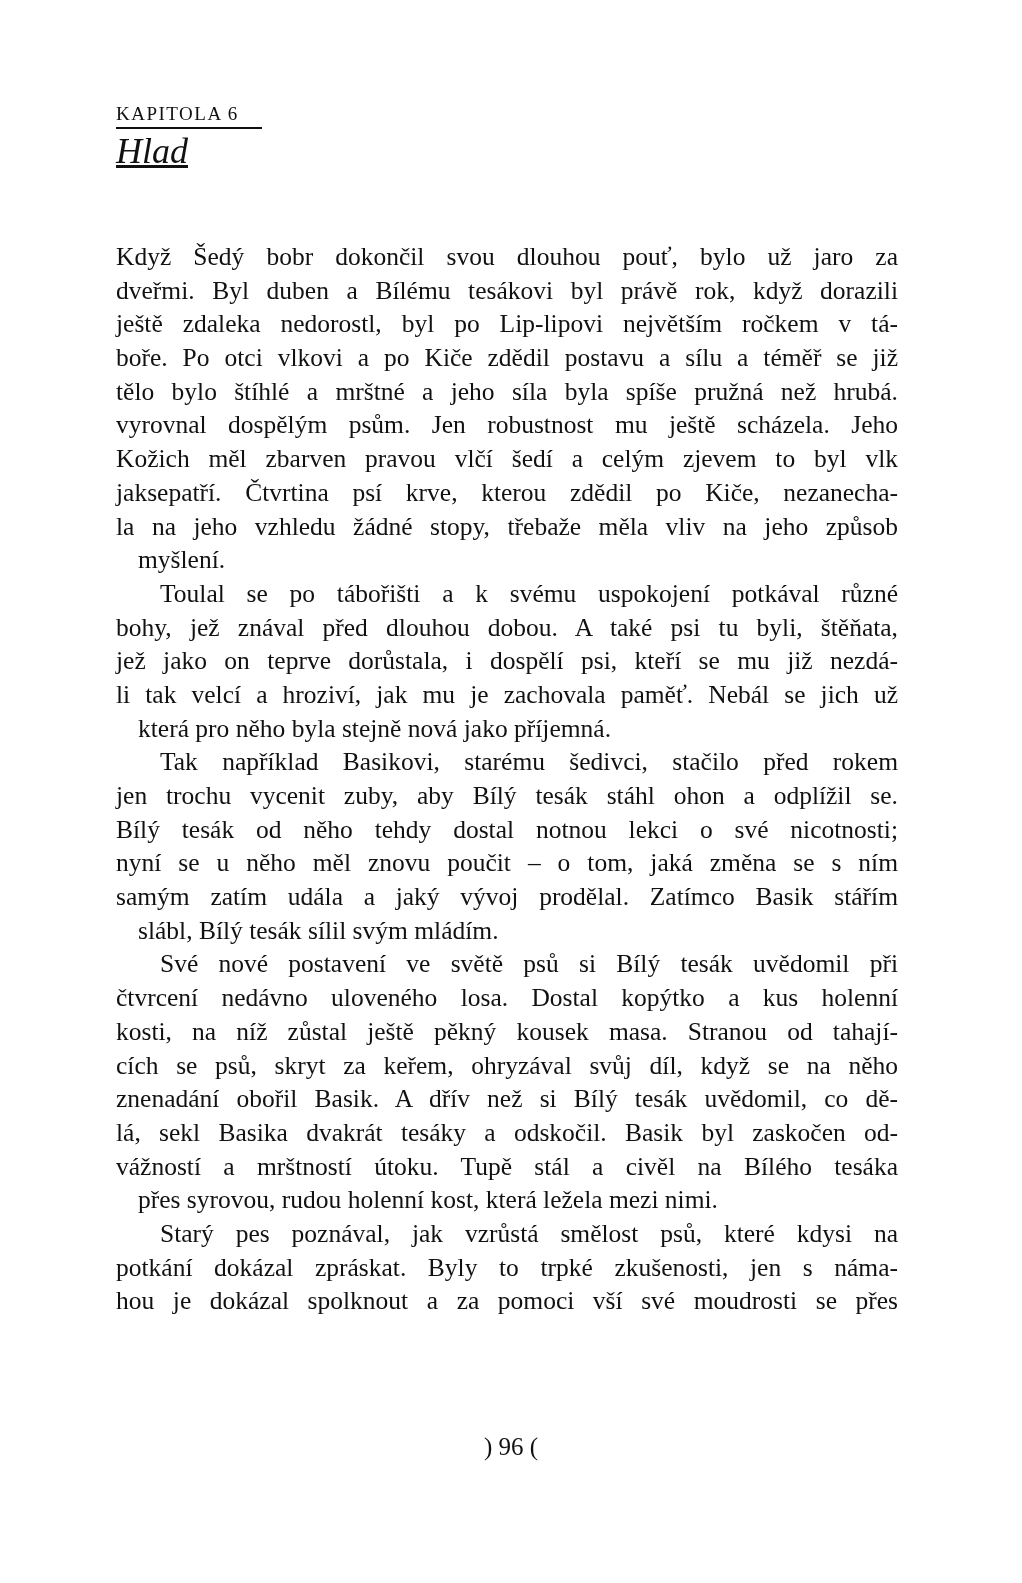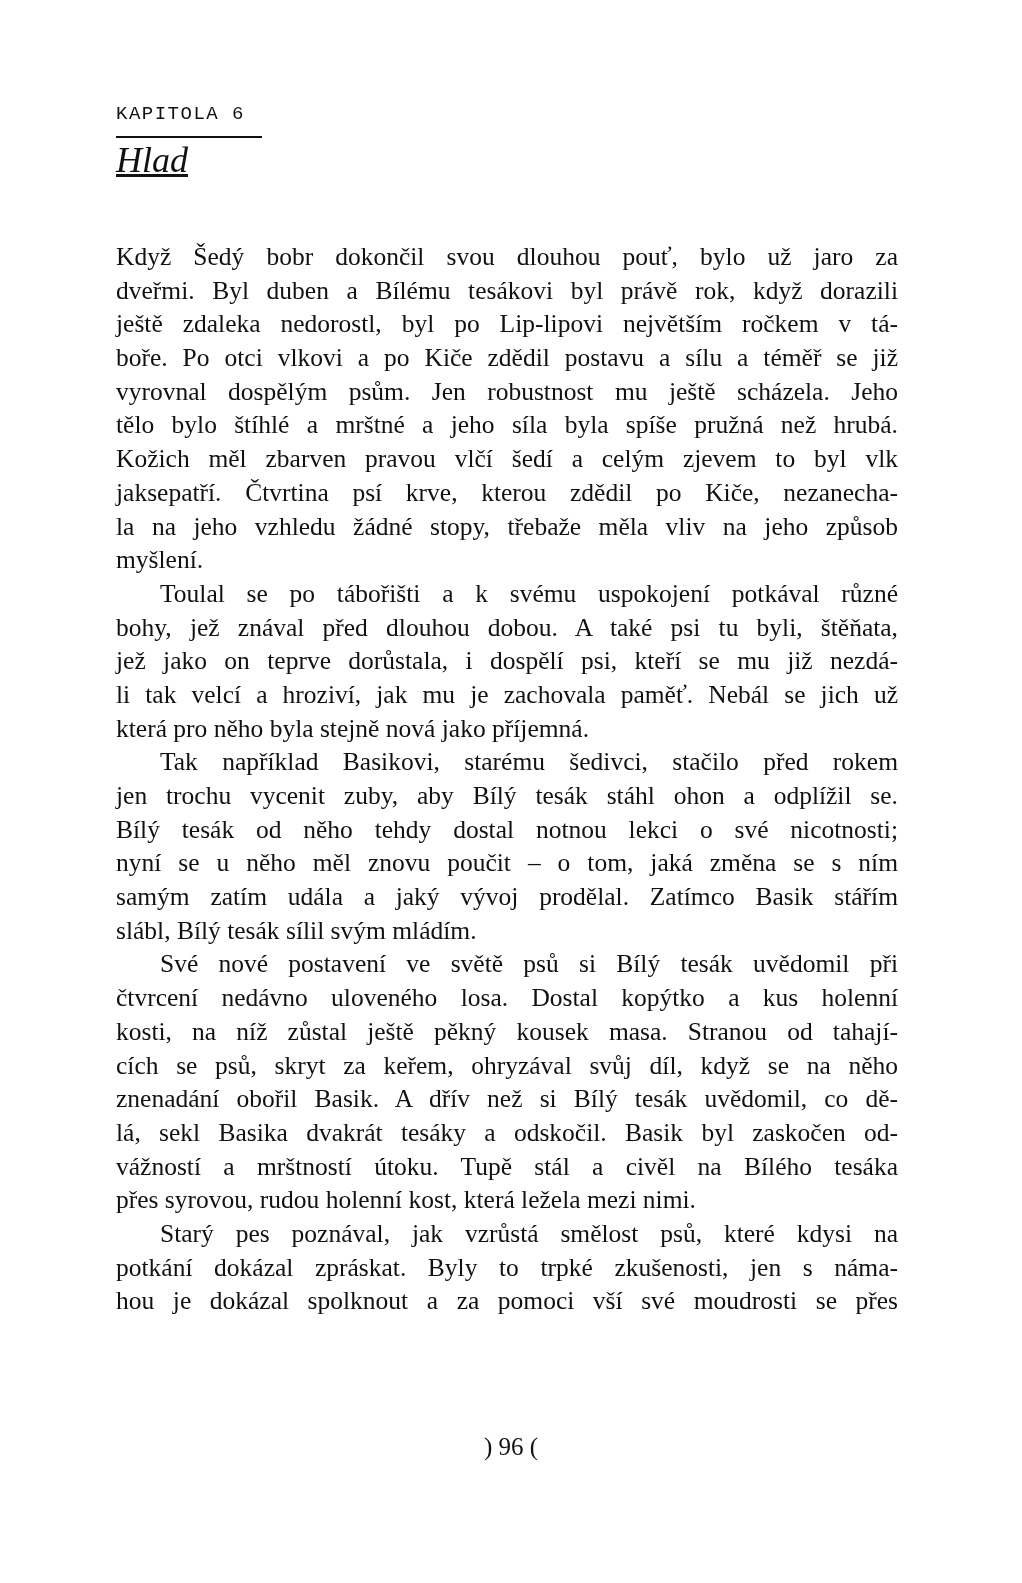--- a/index.html
+++ b/index.html
@@ -17,26 +17,25 @@
     }
     .chapter-header {
       position: absolute;
       left: 116px;
       top: 103px;
     }
     .chapter-label {
       font-size: 19px;
       letter-spacing: 1.5px;
       line-height: 22px;
-      padding-bottom: 11px;
+      padding-bottom: 2px;
       border-bottom: 2px solid #111;
       display: inline-block;
       width: 146px;
       white-space: nowrap;
-      font-family: Liberation Mono, monospace;
     }
     .chapter-title {
       font-style: italic;
       font-size: 36px;
       line-height: 40px;
       margin-top: 2px;
       text-decoration: underline;
     }
     .body-text {
       position: absolute;
@@ -47,20 +46,21 @@
     .line {
       font-size: 25.5px;
       line-height: 33.7px;
       height: 33.7px;
       white-space: nowrap;
       text-align: justify;
       text-align-last: justify;
     }
     .line.last {
       text-align-last: left;
+      margin-left: 22px;
     }
     .line.indent {
       padding-left: 44px;
     }
     .page-number {
       position: absolute;
       left: 0;
       width: 1022px;
       top: 1432px;
       text-align: center;
@@ -76,22 +76,22 @@
   <div class="chapter-title">Hlad</div>
 </div>
 
 <div class="body-text">
 
   <div>
     <div class="line">Když Šedý bobr dokončil svou dlouhou pouť, bylo už jaro za</div>
     <div class="line">dveřmi. Byl duben a Bílému tesákovi byl právě rok, když dorazili</div>
     <div class="line">ještě zdaleka nedorostl, byl po Lip-lipovi největším ročkem v tá-</div>
     <div class="line">boře. Po otci vlkovi a po Kiče zdědil postavu a sílu a téměř se již</div>
+    <div class="line">tělo bylo štíhlé a mrštné a jeho síla byla spíše pružná než hrubá.</div>
     <div class="line">vyrovnal dospělým psům. Jen robustnost mu ještě scházela. Jeho</div>
-    <div class="line">tělo bylo štíhlé a mrštné a jeho síla byla spíše pružná než hrubá.</div>
     <div class="line">Kožich měl zbarven pravou vlčí šedí a celým zjevem to byl vlk</div>
     <div class="line">jaksepatří. Čtvrtina psí krve, kterou zdědil po Kiče, nezanecha-</div>
     <div class="line">la na jeho vzhledu žádné stopy, třebaže měla vliv na jeho způsob</div>
     <div class="line last">myšlení.</div>
   </div>
 
   <div>
     <div class="line indent">Toulal se po tábořišti a k svému uspokojení potkával různé</div>
     <div class="line">bohy, jež znával před dlouhou dobou. A také psi tu byli, štěňata,</div>
     <div class="line">jež jako on teprve dorůstala, i dospělí psi, kteří se mu již nezdá-</div>

